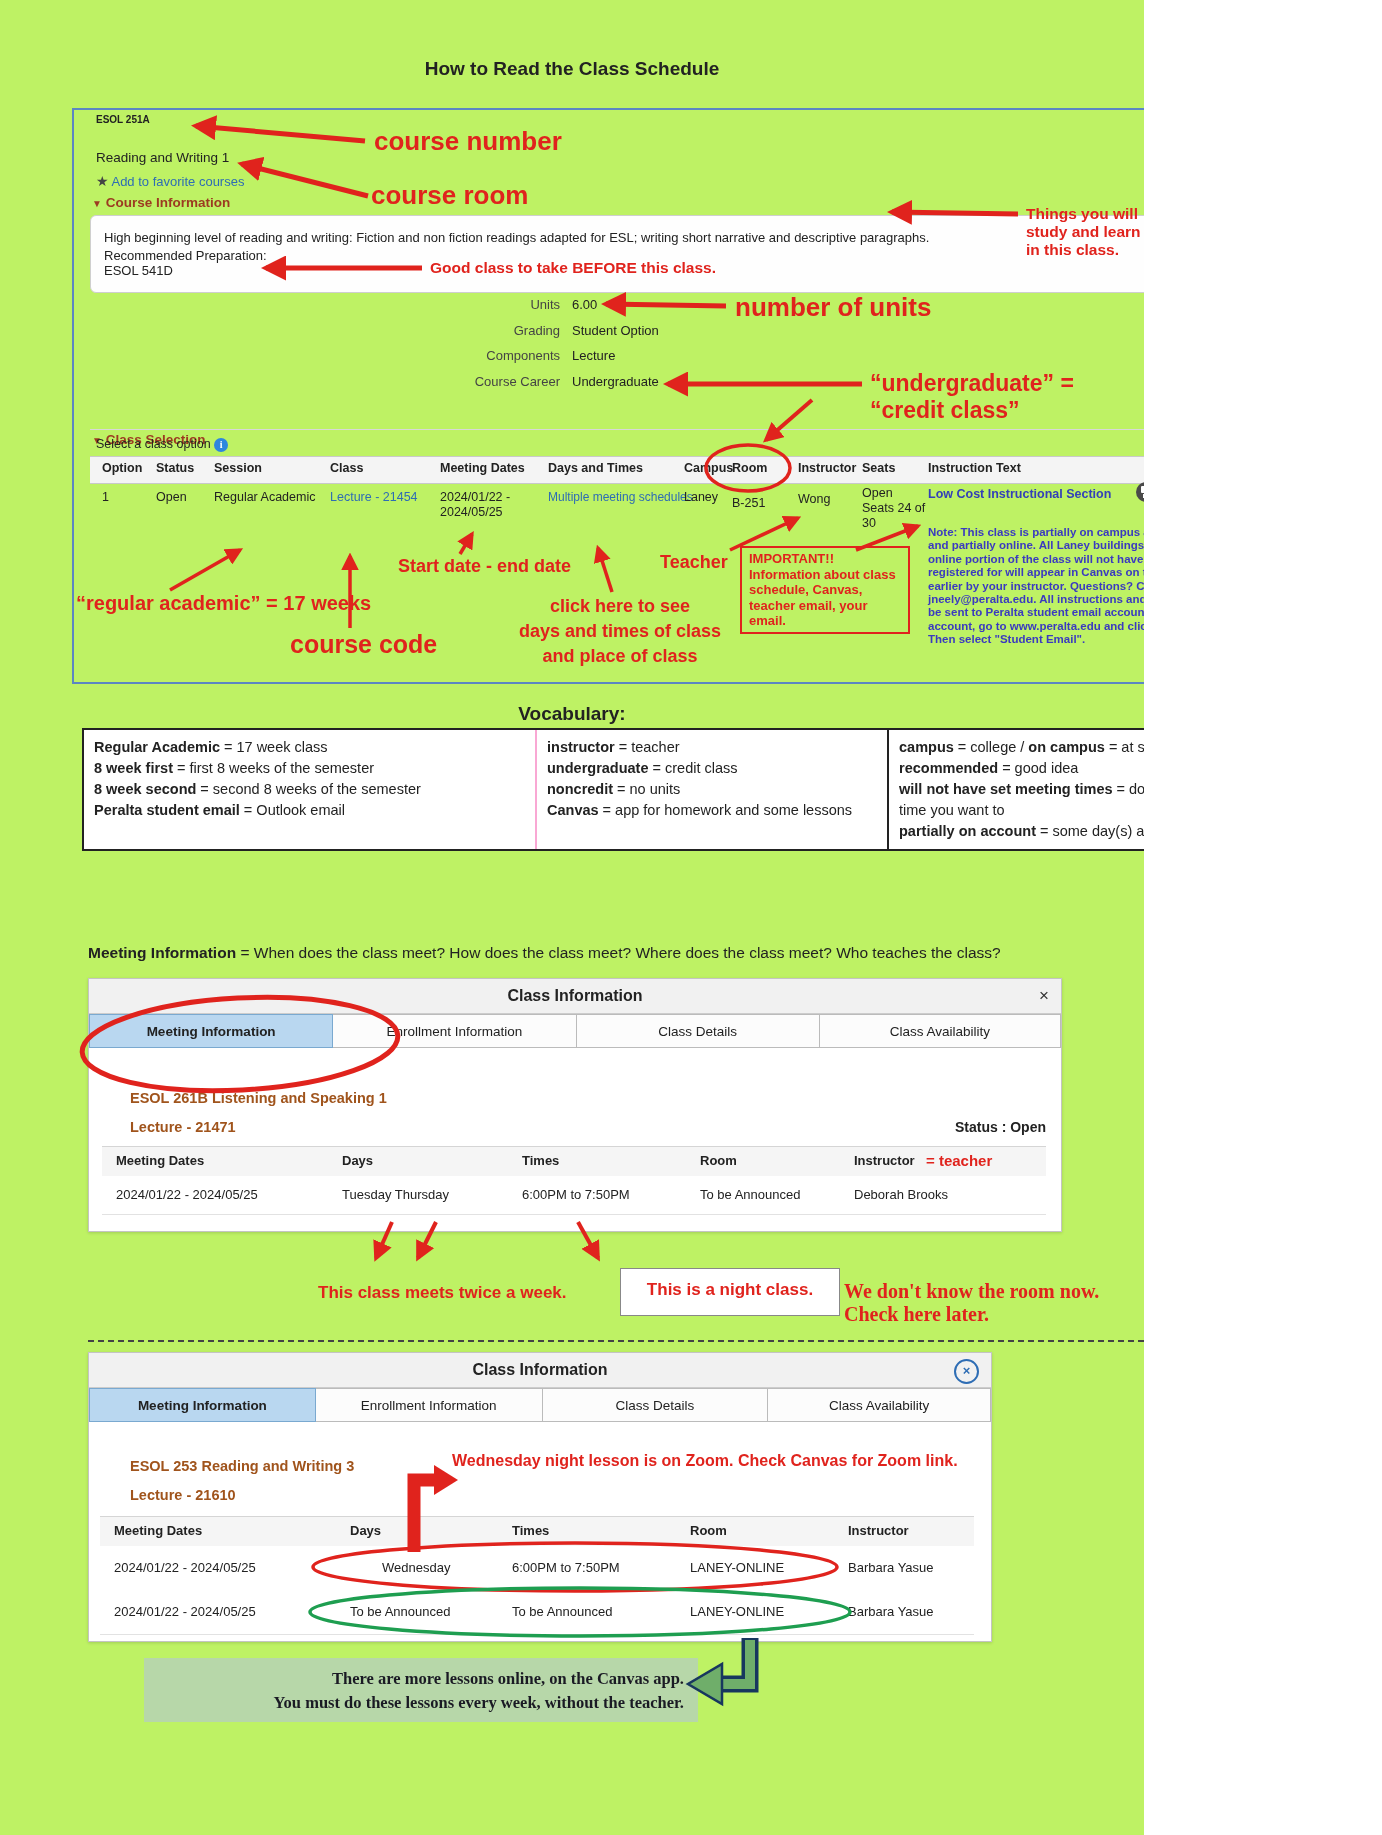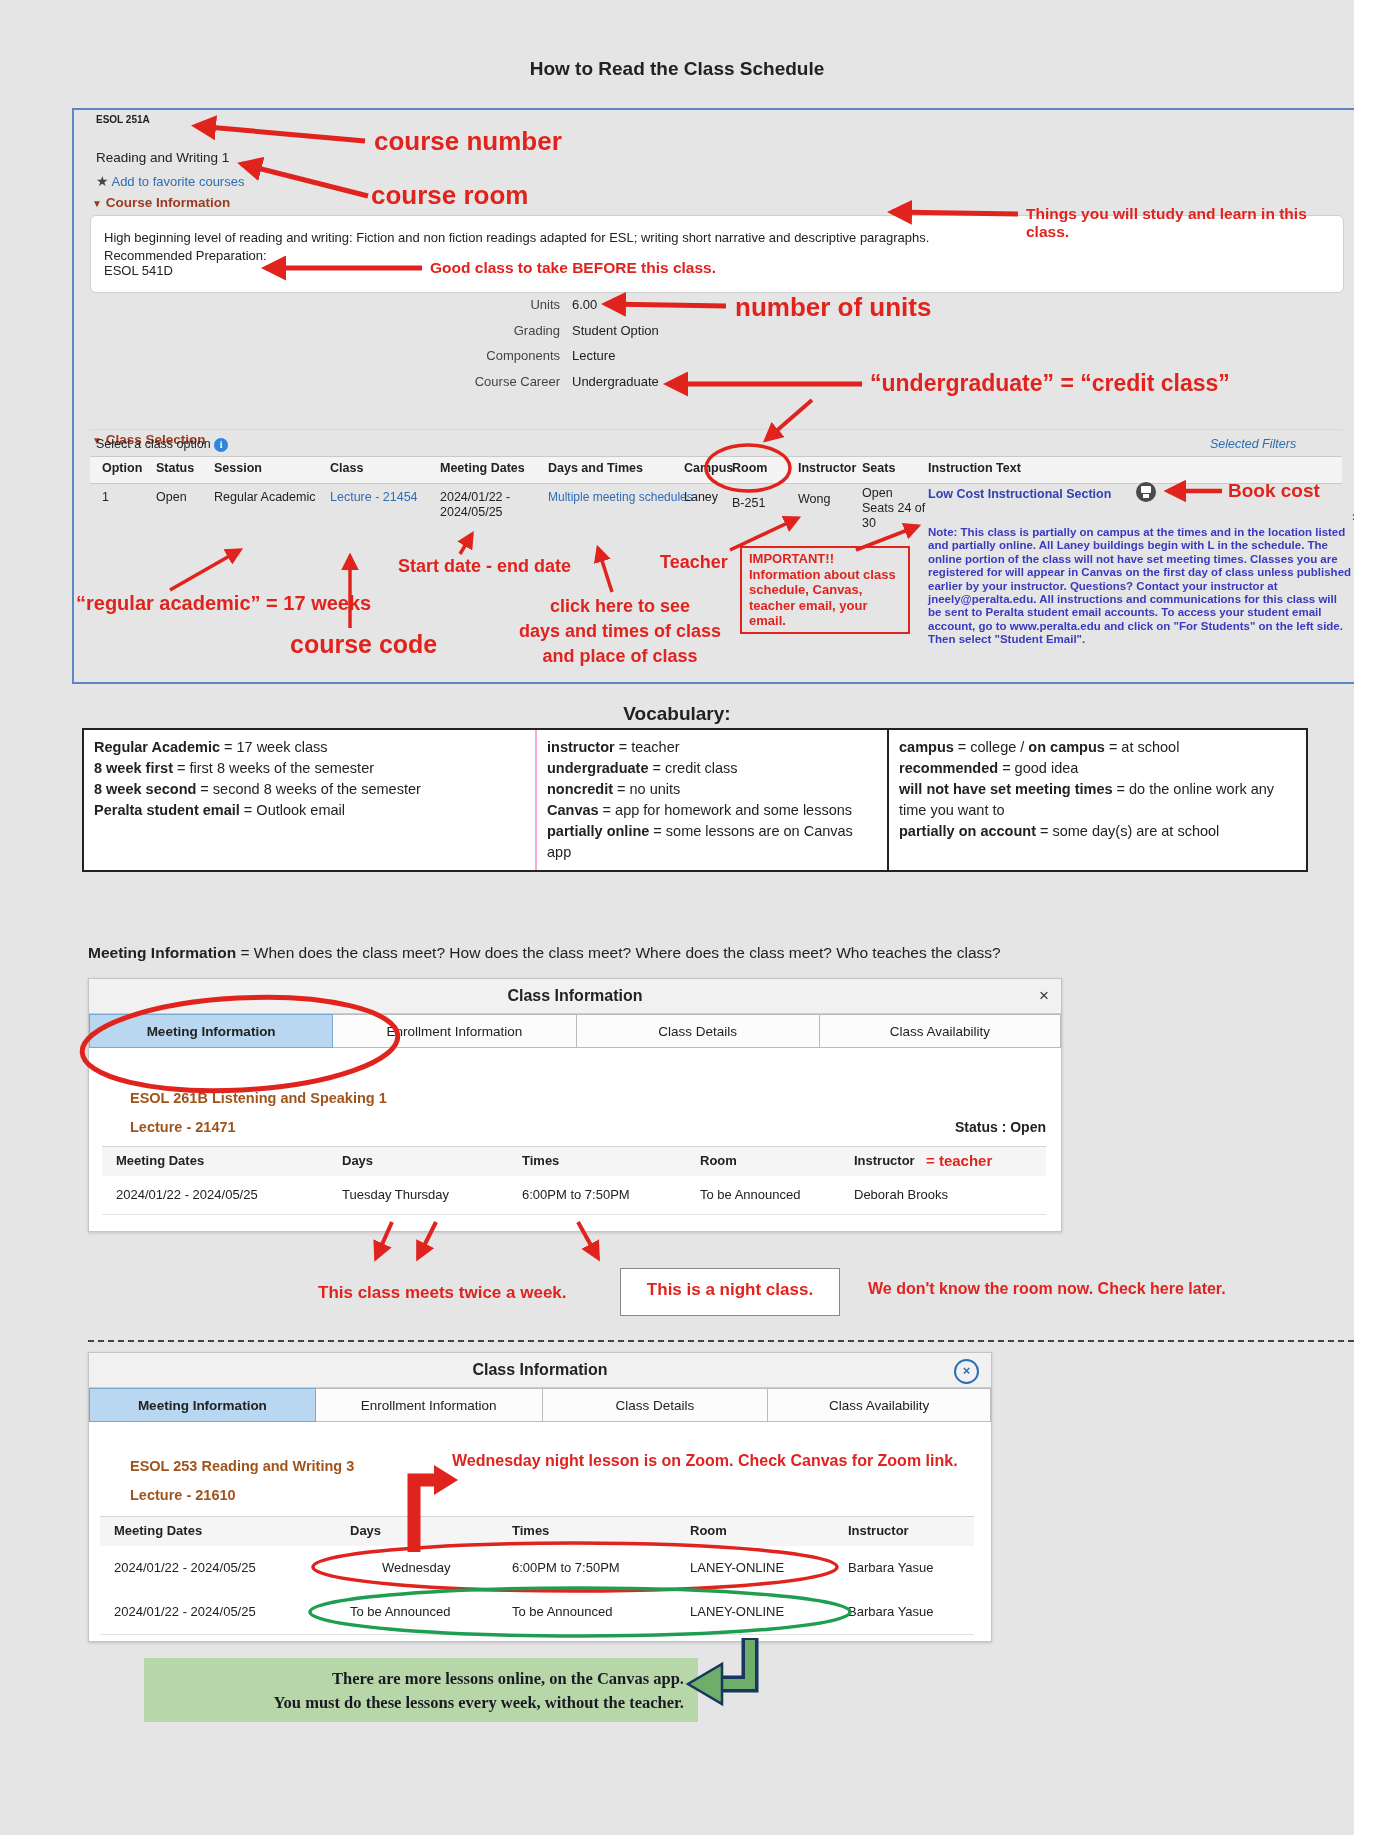--- a/index.html
+++ b/index.html
@@ -1,16 +1,16 @@
 <!DOCTYPE html>
 <html><head>
 <meta charset="utf-8">
 <style>
   html,body{margin:0;padding:0;background:#fff;}
-  .canvas{position:relative;width:1354px;height:1835px;background:#e5e5e5;
+  .canvas{position:relative;width:1144px;height:1835px;background:#bef264;
           font-family:"Liberation Sans",sans-serif;color:#222;overflow:hidden;}
   .abs{position:absolute;}
   .red{color:#e0231d;font-weight:700;}
   .bold{font-weight:700;}
   .blue-link{color:#2e6db4;cursor:pointer;}
   .brown{color:#9c3a21;font-weight:700;}
   .orange{color:#a0541c;font-weight:700;}
   .panel{border:1px solid #cfcfcf;border-radius:6px;background:#fefefe;}
   .gridhead{background:#f4f4f4;border-top:1px solid #c9c9c9;border-bottom:1px solid #c9c9c9;}
   .hsp{font-size:12.5px;font-weight:700;}
@@ -160,21 +160,20 @@
       <div class="vline"><span class="vt">Regular Academic</span><span>= 17 week class</span></div>
       <div class="vline"><span class="vt">8 week first</span><span>= first 8 weeks of the semester</span></div>
       <div class="vline"><span class="vt">8 week second</span><span>= second 8 weeks of the semester</span></div>
       <div class="vline"><span class="vt">Peralta student email</span><span>= Outlook email</span></div>
     </div>
     <div class="vcol vcol2">
       <div class="vline"><span class="vt">instructor</span><span>= teacher</span></div>
       <div class="vline"><span class="vt">undergraduate</span><span>= credit class</span></div>
       <div class="vline"><span class="vt">noncredit</span><span>= no units</span></div>
       <div class="vline"><span class="vt">Canvas</span><span>= app for homework and some lessons</span></div>
-      <div class="vline"><span class="vt">partially online</span><span>= some lessons are on Canvas app</span></div>
     </div>
     <div class="vcol vcol3">
       <div class="vline">
         <span class="vt">campus</span><span class="vd">= college  /</span><span class="vt">on campus</span><span>= at school</span>
       </div>
       <div class="vline"><span class="vt">recommended</span><span>= good idea</span></div>
       <div class="vline"><span class="vt">will not have set meeting times</span><span>= do the online work any time you want to</span></div>
       <div class="vline"><span class="vt">partially on account</span><span>= some day(s) are at school</span></div>
     </div>
   </div>
@@ -214,21 +213,21 @@
   <div class="abs mcell" style="left:342px;top:1187px;">Tuesday Thursday</div>
   <div class="abs mcell" style="left:522px;top:1187px;">6:00PM to 7:50PM</div>
   <div class="abs mcell" style="left:700px;top:1187px;">To be Announced</div>
   <div class="abs mcell" style="left:854px;top:1187px;">Deborah Brooks</div>
 
   
   <div class="abs red" style="left:318px;top:1283px;font-size:17px;">This class meets twice a week.</div>
   <div class="abs" style="left:620px;top:1268px;width:218px;height:46px;border:1.5px solid #888;background:#fff;text-align:center;">
     <div class="red" style="margin-top:11px;font-size:17px;">This is a night class.</div>
   </div>
-  <div class="abs red" style="left:868px;top:1280px;font-size:16px;">We don't know the room now. Check here later.</div>
+  <div class="abs red" style="left:844px;top:1280px;font-size:20px;font-family:Liberation Serif, serif;">We don't know the room now. Check here later.</div>
 
   
   <div class="abs dashed" style="left:88px;top:1340px;width:1276px;"></div>
 
   
   <div class="abs modal" style="left:88px;top:1352px;width:902px;height:288px;">
     <div class="mhead">
       <span class="mtitle">Class Information</span>
       <span class="circx">×</span>
     </div>

